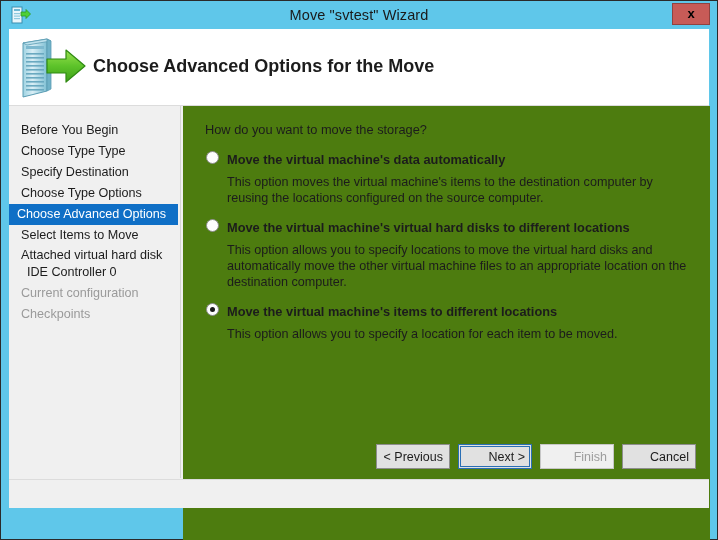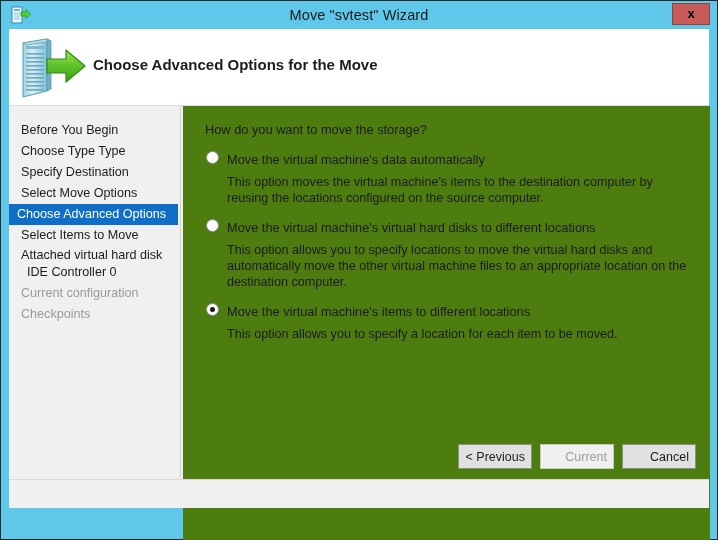--- a/index.html
+++ b/index.html
@@ -87,21 +87,21 @@
   }
   #header-icon {
     position: absolute;
     left: 8px; top: 4px;
     width: 72px;
     height: 68px;
   }
   #header-title {
     position: absolute;
     left: 84px; top: 27px;
-    font-size: 15px;
+    font-size: 18px;
     font-weight: bold;
     color: #1c1c1c;
   }
 
   
   #sidebar {
     position: absolute;
     left: 0; top: 77px;
     width: 172px;
     height: 372px;
@@ -156,20 +156,21 @@
   }
   .option {
     position: relative;
     margin-bottom: 12px;
   }
   .opt-row {
     position: relative;
     padding-left: 22px;
     min-height: 17px;
     cursor: pointer;
+    font-weight: bold;
   }
   .radio {
     position: absolute;
     left: 1px; top: 1px;
     width: 13px;
     height: 13px;
     border: 1px solid #8c8c8c;
     border-radius: 50%;
     background: #fdfdfd;
     box-sizing: border-box;
@@ -303,21 +304,21 @@
       <div class="side-item">
         <span>Before You Begin</span>
       </div>
       <div class="side-item">
         <span>Choose Type Type</span>
       </div>
       <div class="side-item">
         <span>Specify Destination</span>
       </div>
       <div class="side-item">
-        <span>Select Move Options</span>
+        <span>Choose Type Options</span>
       </div>
       <div class="side-item selected">
         <span>Choose Advanced Options</span>
       </div>
       <div class="side-item">
         <span>Select Items to Move</span>
       </div>
       <div class="side-item two-line">
         <span>Attached virtual hard disk</span>
         <span class="sub">IDE Controller 0</span>
@@ -354,19 +355,20 @@
           <span class="radio checked"></span>
           <span class="opt-label">Move the virtual machine's items to different locations</span>
         </div>
         <div class="opt-desc">This option allows you to specify a location for each item to be moved.</div>
       </div>
     </div>
 
     <div id="footer">
       <div id="button-bar">
         <button class="btn">&lt; Previous</button>
-        <button class="btn disabled">Current</button>
+        <button class="btn focused">Next &gt;</button>
+        <button class="btn disabled">Finish</button>
         <button class="btn">Cancel</button>
       </div>
     </div>
 
   </div>
 </div>
 
 </body></html>

